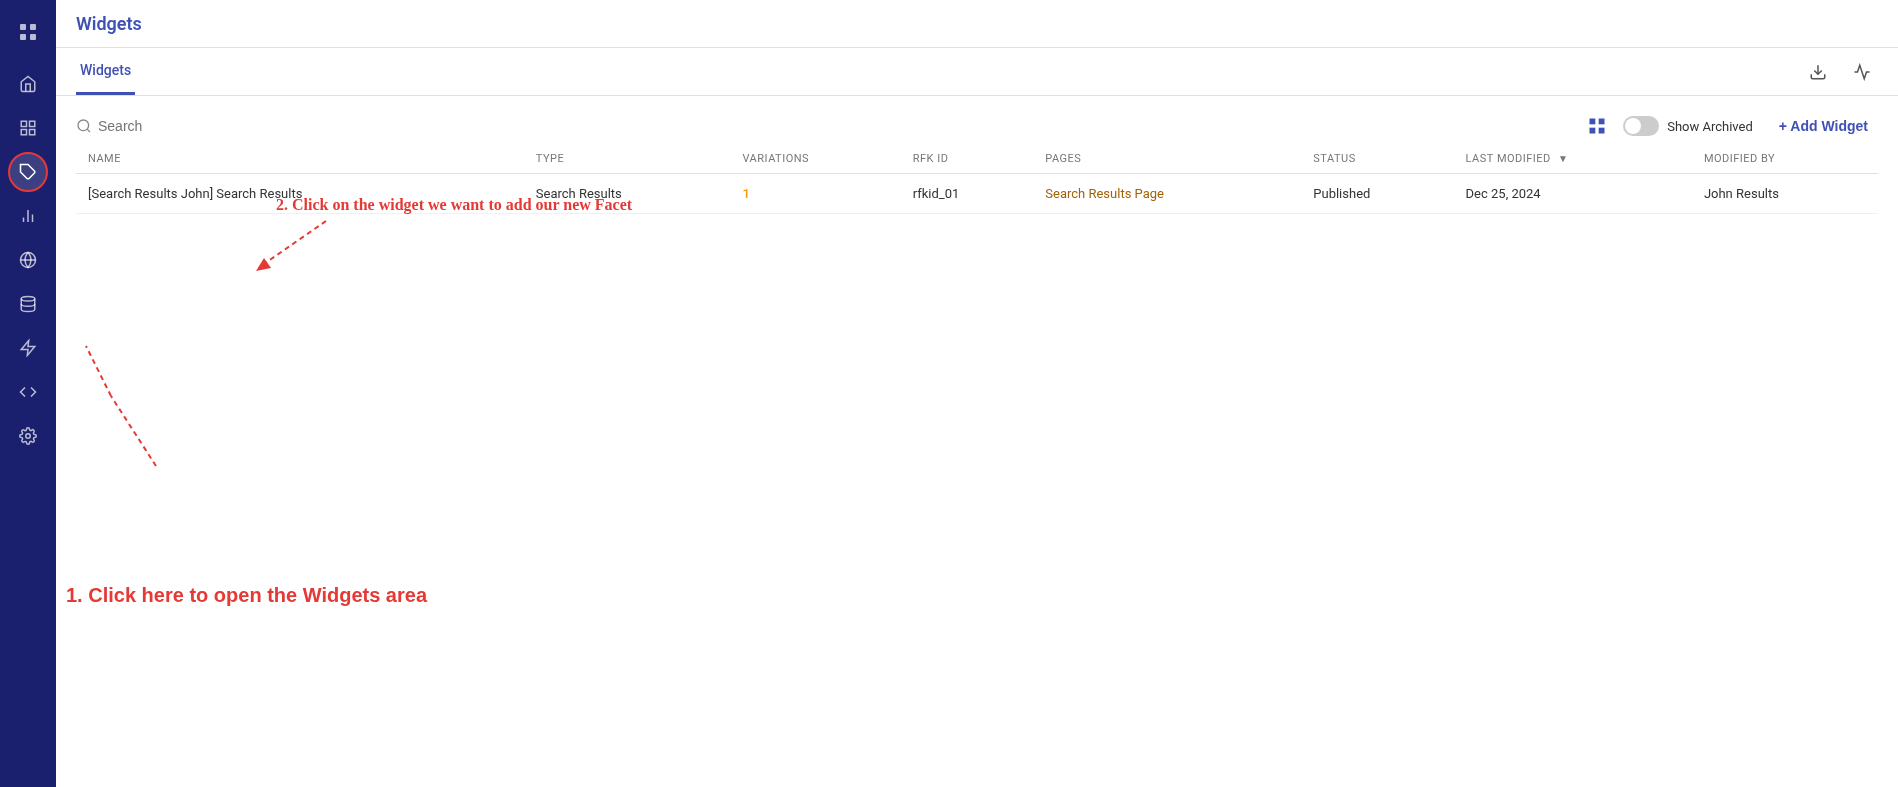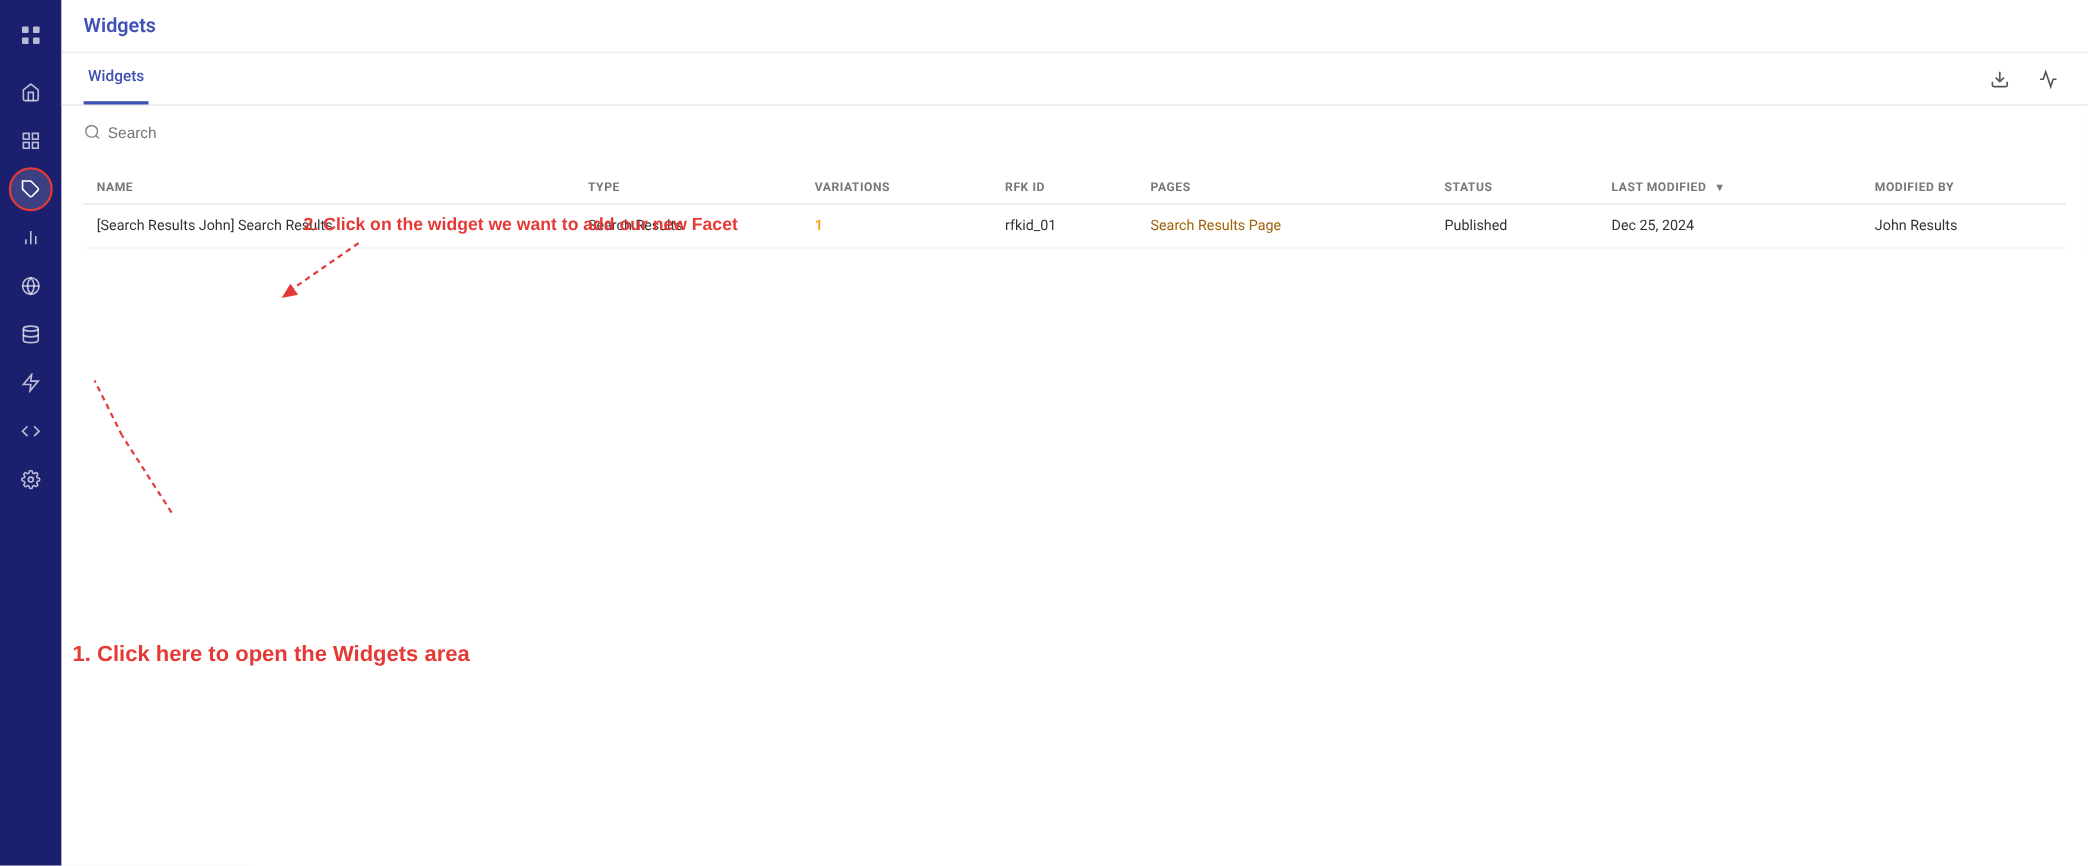--- a/index.html
+++ b/index.html
@@ -145,21 +145,21 @@
       padding: 16px 20px;
       overflow: auto;
       position: relative;
     }
 
     
     .search-bar {
       display: flex;
       align-items: center;
       gap: 8px;
-      margin-bottom: 28px;
+      margin-bottom: 4px;
       justify-content: space-between;
     }
     .search-input-wrapper {
       display: flex;
       align-items: center;
       gap: 6px;
       width: 280px;
     }
     .search-input-wrapper svg { color: #888; }
     .search-input {
@@ -228,21 +228,21 @@
     .table-container { width: 100%; }
     table {
       width: 100%;
       border-collapse: collapse;
       font-size: 13px;
     }
     th {
       text-align: left;
       padding: 8px 12px;
       font-size: 11px;
-      font-weight: 700;
+      font-weight: 400;
       color: #777;
       text-transform: uppercase;
       letter-spacing: 0.5px;
       border-bottom: 1px solid #e0e0e0;
     }
     td {
       padding: 12px 12px;
       border-bottom: 1px solid #f0f0f0;
       color: #333;
       font-size: 13px;
@@ -372,20 +372,35 @@
 
   <div class="content">
 
     <div class="search-bar">
       <div class="search-input-wrapper">
         <svg width="16" height="16" viewBox="0 0 24 24" fill="none" stroke="#888" stroke-width="2">
           <circle cx="11" cy="11" r="8"></circle>
           <line x1="21" y1="21" x2="16.65" y2="16.65"></line>
         </svg>
         <input class="search-input" type="text" placeholder="Search" style="">
+      </div>
+      <div class="search-bar-right">
+        <div class="grid-toggle">
+          <svg width="20" height="20" viewBox="0 0 24 24" fill="#3f51b5">
+            <rect x="3" y="3" width="7" height="7"></rect>
+              <rect x="14" y="3" width="7" height="7"></rect>
+              <rect x="3" y="14" width="7" height="7"></rect>
+              <rect x="14" y="14" width="7" height="7"></rect>
+          </svg>
+        </div>
+        <div class="show-archived-wrapper">
+          <div class="toggle-switch"></div>
+          <span class="show-archived-label">Show Archived</span>
+        </div>
+        <button class="add-widget-btn">+ Add Widget</button>
       </div>
     </div>
 
     <div class="table-container">
       <table>
         <thead>
           <tr>
             <th>NAME</th>
             <th>TYPE</th>
             <th>VARIATIONS</th>
@@ -406,21 +421,21 @@
             <td class="status-published">Published</td>
             <td>Dec 25, 2024</td>
             <td>John Results</td>
           </tr>
         </tbody>
       </table>
     </div>
 
     <div class="annotation-container">
 
-      <div style="position:absolute; top: 100px; left: 220px; color: #e53935; font-size: 16px; font-weight: 700; font-family: Liberation Sans, sans-serif; white-space: nowrap;">
+      <div style="position:absolute; top: 100px; left: 220px; color: #e53935; font-size: 16px; font-weight: 700; font-family: Liberation Serif, serif; white-space: nowrap;">
         2. Click on the widget we want to add our new Facet
       </div>
 
       <div style="position:absolute; bottom: 180px; left: 10px; color: #e53935; font-size: 20px; font-weight: 700; font-family: sans-serif; white-space: nowrap;">
         1.  Click here to open the Widgets area
       </div>
 
       <svg class="annotation-svg" xmlns="http://www.w3.org/2000/svg">
 
         <line x1="270" y1="125" x2="205" y2="170" stroke="#e53935" stroke-width="2" stroke-dasharray="5,4"></line>

